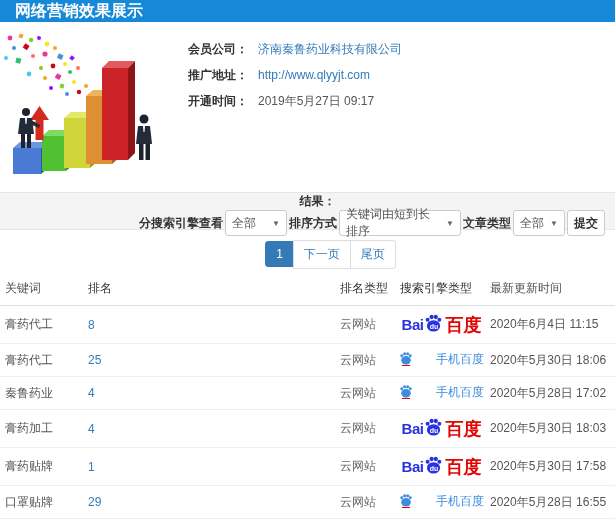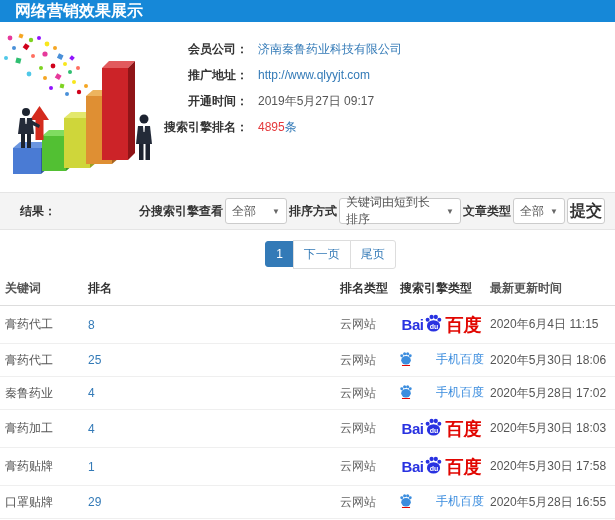--- a/index.html
+++ b/index.html
@@ -19,44 +19,44 @@
   .info-row { height:25px; line-height:20px; margin-bottom:1px; display:flex; align-items:center; }
   .ilabel { display:inline-block; width:88px; text-align:right; font-weight:bold; color:#333; }
   .ivalue { margin-left:10px; color:#555; }
   a.link { color:#337ab7; text-decoration:none; cursor:pointer; }
   .red { color:#e4393c; }
   .blue-suffix { color:#337ab7; }
 
   
   .filter-bar { position:absolute; left:0; top:192px; width:615px; height:38px; background:#f4f4f4;
                 border-top:1px solid #e5e5e5; border-bottom:1px solid #e5e5e5;
-                display:flex; align-items:center; }
+                display:flex; align-items:center;flex-direction:column; }
   .result-label { margin-left:20px; font-weight:bold; color:#333; }
   .filter-controls { margin-left:auto; display:flex; align-items:center; gap:2px; padding-right:10px; }
   .flabel { font-weight:bold; color:#333; }
   .select { height:26px; background:#fff; border:1px solid #ccc; border-radius:3px;
             display:inline-flex; align-items:center; justify-content:space-between;
             padding:0 6px; color:#555; cursor:pointer; }
   .select .caret { font-size:8px; color:#666; margin-left:6px; }
   .submit { height:26px; width:38px; background:#fff; border:1px solid #ccc; border-radius:3px;
-            color:#333; font-size:16px; font-weight:bold; cursor:pointer; font-family:inherit; }
+            color:#333; font-size:12px; font-weight:bold; cursor:pointer; font-family:inherit; }
 
   
   .pagination { position:absolute; left:0; top:240px; width:615px; text-align:center; padding-left:46px; }
   .page { display:inline-block; padding:5px 10px; border:1px solid #ddd; background:#fff;
           color:#337ab7; text-decoration:none; margin-left:-1px; cursor:pointer; }
   .page:first-child { border-radius:3px 0 0 3px; margin-left:0; }
   .page:last-child { border-radius:0 3px 3px 0; }
   .page.active { background:#337ab7; border-color:#337ab7; color:#fff; }
 
   
   .table-wrap { position:absolute; left:0; top:272px; width:615px; }
   table { width:615px; border-collapse:collapse; table-layout:fixed; font-size:12px; }
   col.c1{width:85px} col.c2{width:253px} col.c3{width:60px} col.c4{width:87px} col.c5{width:130px}
-  th { text-align:left; font-weight:bold; color:#333; padding:8px 0; border-bottom:1px solid #ddd; }
+  th { text-align:left; font-weight:normal; color:#333; padding:8px 0; border-bottom:1px solid #ddd; }
   td { color:#666; padding:7px 0; border-bottom:1px solid #efefef; vertical-align:middle; }
   th:nth-child(1),td:nth-child(1){ padding-left:5px; color:#555; }
   th:nth-child(2),td:nth-child(2){ padding-left:3px; }
   th:nth-child(3),td:nth-child(3){ padding-left:2px; }
   th:nth-child(4){ padding-left:2px; }
   td:nth-child(4){ text-align:center;margin-left:16px; }
   th:nth-child(5),td:nth-child(5){ padding-left:5px; color:#555; }
   a.rank-link { color:#337ab7; text-decoration:none; cursor:pointer; }
 
   .baidu-logo { display:inline-flex; align-items:center; line-height:1; }
@@ -159,26 +159,20 @@
       <a class="ivalue link">济南秦鲁药业科技有限公司</a>
     </div>
     <div class="info-row">
       <span class="ilabel">推广地址：</span>
       <a class="ivalue link">http://www.qlyyjt.com</a>
     </div>
     <div class="info-row">
       <span class="ilabel">开通时间：</span>
       <span class="ivalue">2019年5月27日 09:17</span>
     </div>
-    <div class="info-row">
-      <span class="ilabel">搜索引擎排名：</span>
-      <span class="ivalue">
-        <span class="red">4895</span><span class="blue-suffix">条</span>
-      </span>
-    </div>
   </div>
 
   <div class="filter-bar">
     <span class="result-label">结果：</span>
     <div class="filter-controls">
       <span class="flabel">分搜索引擎查看</span>
       <div class="select" style="width:62px">
         <span>全部</span>
         <span class="caret">▼</span>
       </div>

